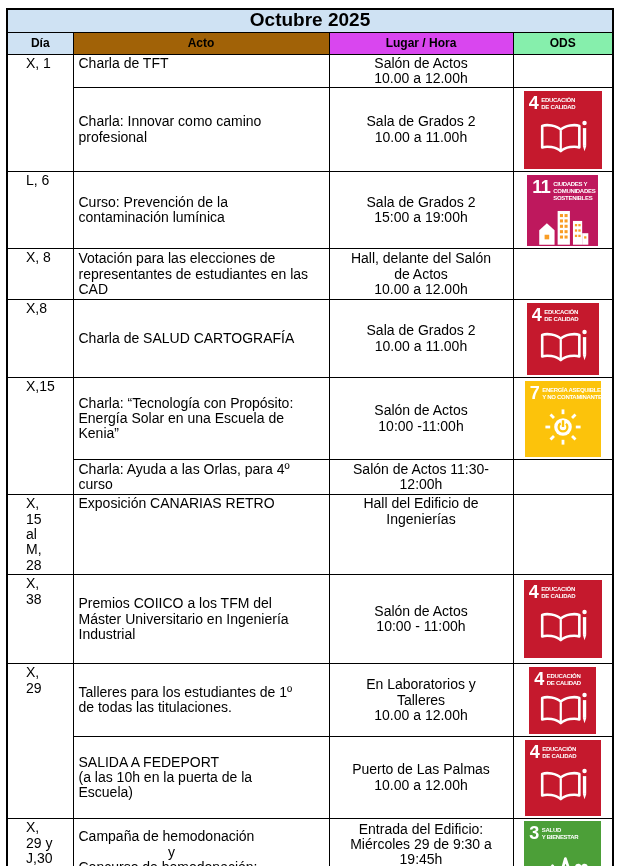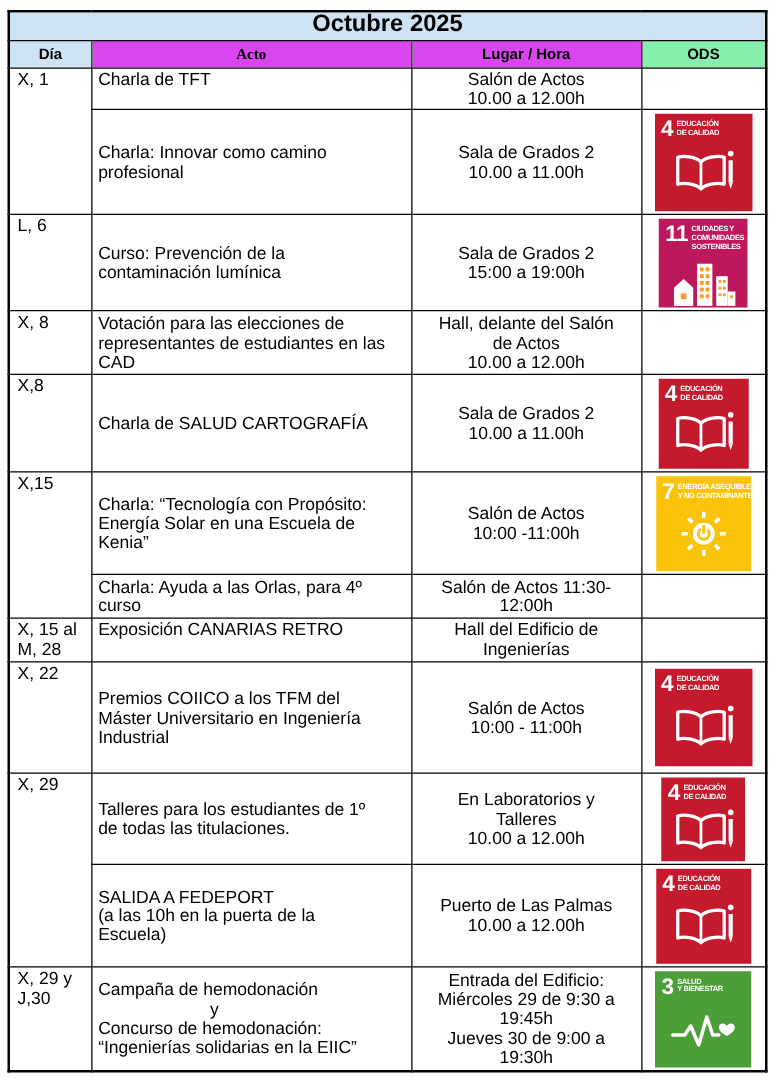--- a/index.html
+++ b/index.html
@@ -3,21 +3,21 @@
 <meta charset="utf-8">
 <style>
   html,body{margin:0;padding:0;background:#ffffff;}
   body{width:618px;height:866px;font-family:"Liberation Sans","DejaVu Sans",sans-serif;color:#000;}
   .page{padding:8px 0 0 6px;}
   table{border-collapse:collapse;table-layout:fixed;width:606px;border:2px solid #000;}
   td,th{border:1px solid #000;overflow:hidden;box-sizing:border-box;}
   .title-cell{height:23px;text-align:center;font-weight:bold;font-size:19px;padding:0;}
   th{height:22px;text-align:center;font-weight:bold;font-size:12px;padding:0;}
   td{font-size:14px;line-height:1.1;vertical-align:middle;}
-  td.dia{vertical-align:top;text-align:left;padding:1px 6px;white-space:pre-wrap;}
+  td.dia{vertical-align:top;text-align:left;padding:1px 18px;white-space:pre-wrap;}
   td.acto{text-align:left;padding:1px 5px;white-space:pre-wrap;}
   td.lugar{text-align:center;padding:1px 4px;white-space:pre-line;}
   td.ods{text-align:center;padding:0;}
   td.va-top{vertical-align:top;}
   .sdg{display:inline-flex;flex-direction:column;box-sizing:border-box;padding:4px 5px 4px 5px;text-align:left;vertical-align:middle;}
   .sdg-head{display:flex;align-items:flex-start;gap:3px;color:#fff;}
   .sdg-num{font-size:18px;font-weight:bold;line-height:0.95;letter-spacing:-0.5px;}
   .sdg-label{font-size:6px;font-weight:bold;line-height:1.15;white-space:pre;letter-spacing:-0.3px;padding-top:2px;}
   .sdg-pic{flex:1;display:flex;align-items:center;justify-content:center;}
   .sdg-pic svg{display:block;}
@@ -32,21 +32,21 @@
         <col style="width:256px">
         <col style="width:184px">
         <col style="width:100px">
     </colgroup>
     <thead>
       <tr>
         <td class="title-cell" colspan="4" style="background: rgb(207, 226, 243);">Octubre 2025</td>
       </tr>
       <tr>
         <th style="background: rgb(207, 226, 243);">Día</th>
-        <th style="background: #d946ef; font-family: Liberation Serif, serif;">Acto</th>
+        <th style="background: #a16207;">Acto</th>
         <th style="background: #d946ef;">Lugar / Hora</th>
         <th style="background: #86efac;">ODS</th>
       </tr>
     </thead>
     <tbody id="events-body">
         <tr style="height: 33px;">
           <td class="dia" rowspan="2">X, 1</td>
           <td class="acto va-top">Charla de TFT</td>
           <td class="lugar va-top">Salón de Actos
 10.00 a 12.00h</td>
@@ -191,21 +191,21 @@
           <td class="ods"></td>
         </tr>
         <tr style="height: 35px;">
           <td class="dia" rowspan="1">X, 15 al M, 28</td>
           <td class="acto va-top">Exposición CANARIAS RETRO</td>
           <td class="lugar va-top">Hall del Edificio de
 Ingenierías</td>
           <td class="ods"></td>
         </tr>
         <tr style="height: 89px;">
-          <td class="dia" rowspan="1">X, 22</td>
+          <td class="dia" rowspan="1">X, 38</td>
           <td class="acto">Premios COIICO a los TFM del
 Máster Universitario en Ingeniería
 Industrial</td>
           <td class="lugar">Salón de Actos
 10:00 - 11:00h</td>
           <td class="ods"><div class="sdg" style="background: rgb(197, 25, 45); color: rgb(197, 25, 45); width: 78px; height: 78px;">
               <div class="sdg-head">
                 <span class="sdg-num">4</span>
                 <span class="sdg-label">EDUCACIÓN
 DE CALIDAD</span>

